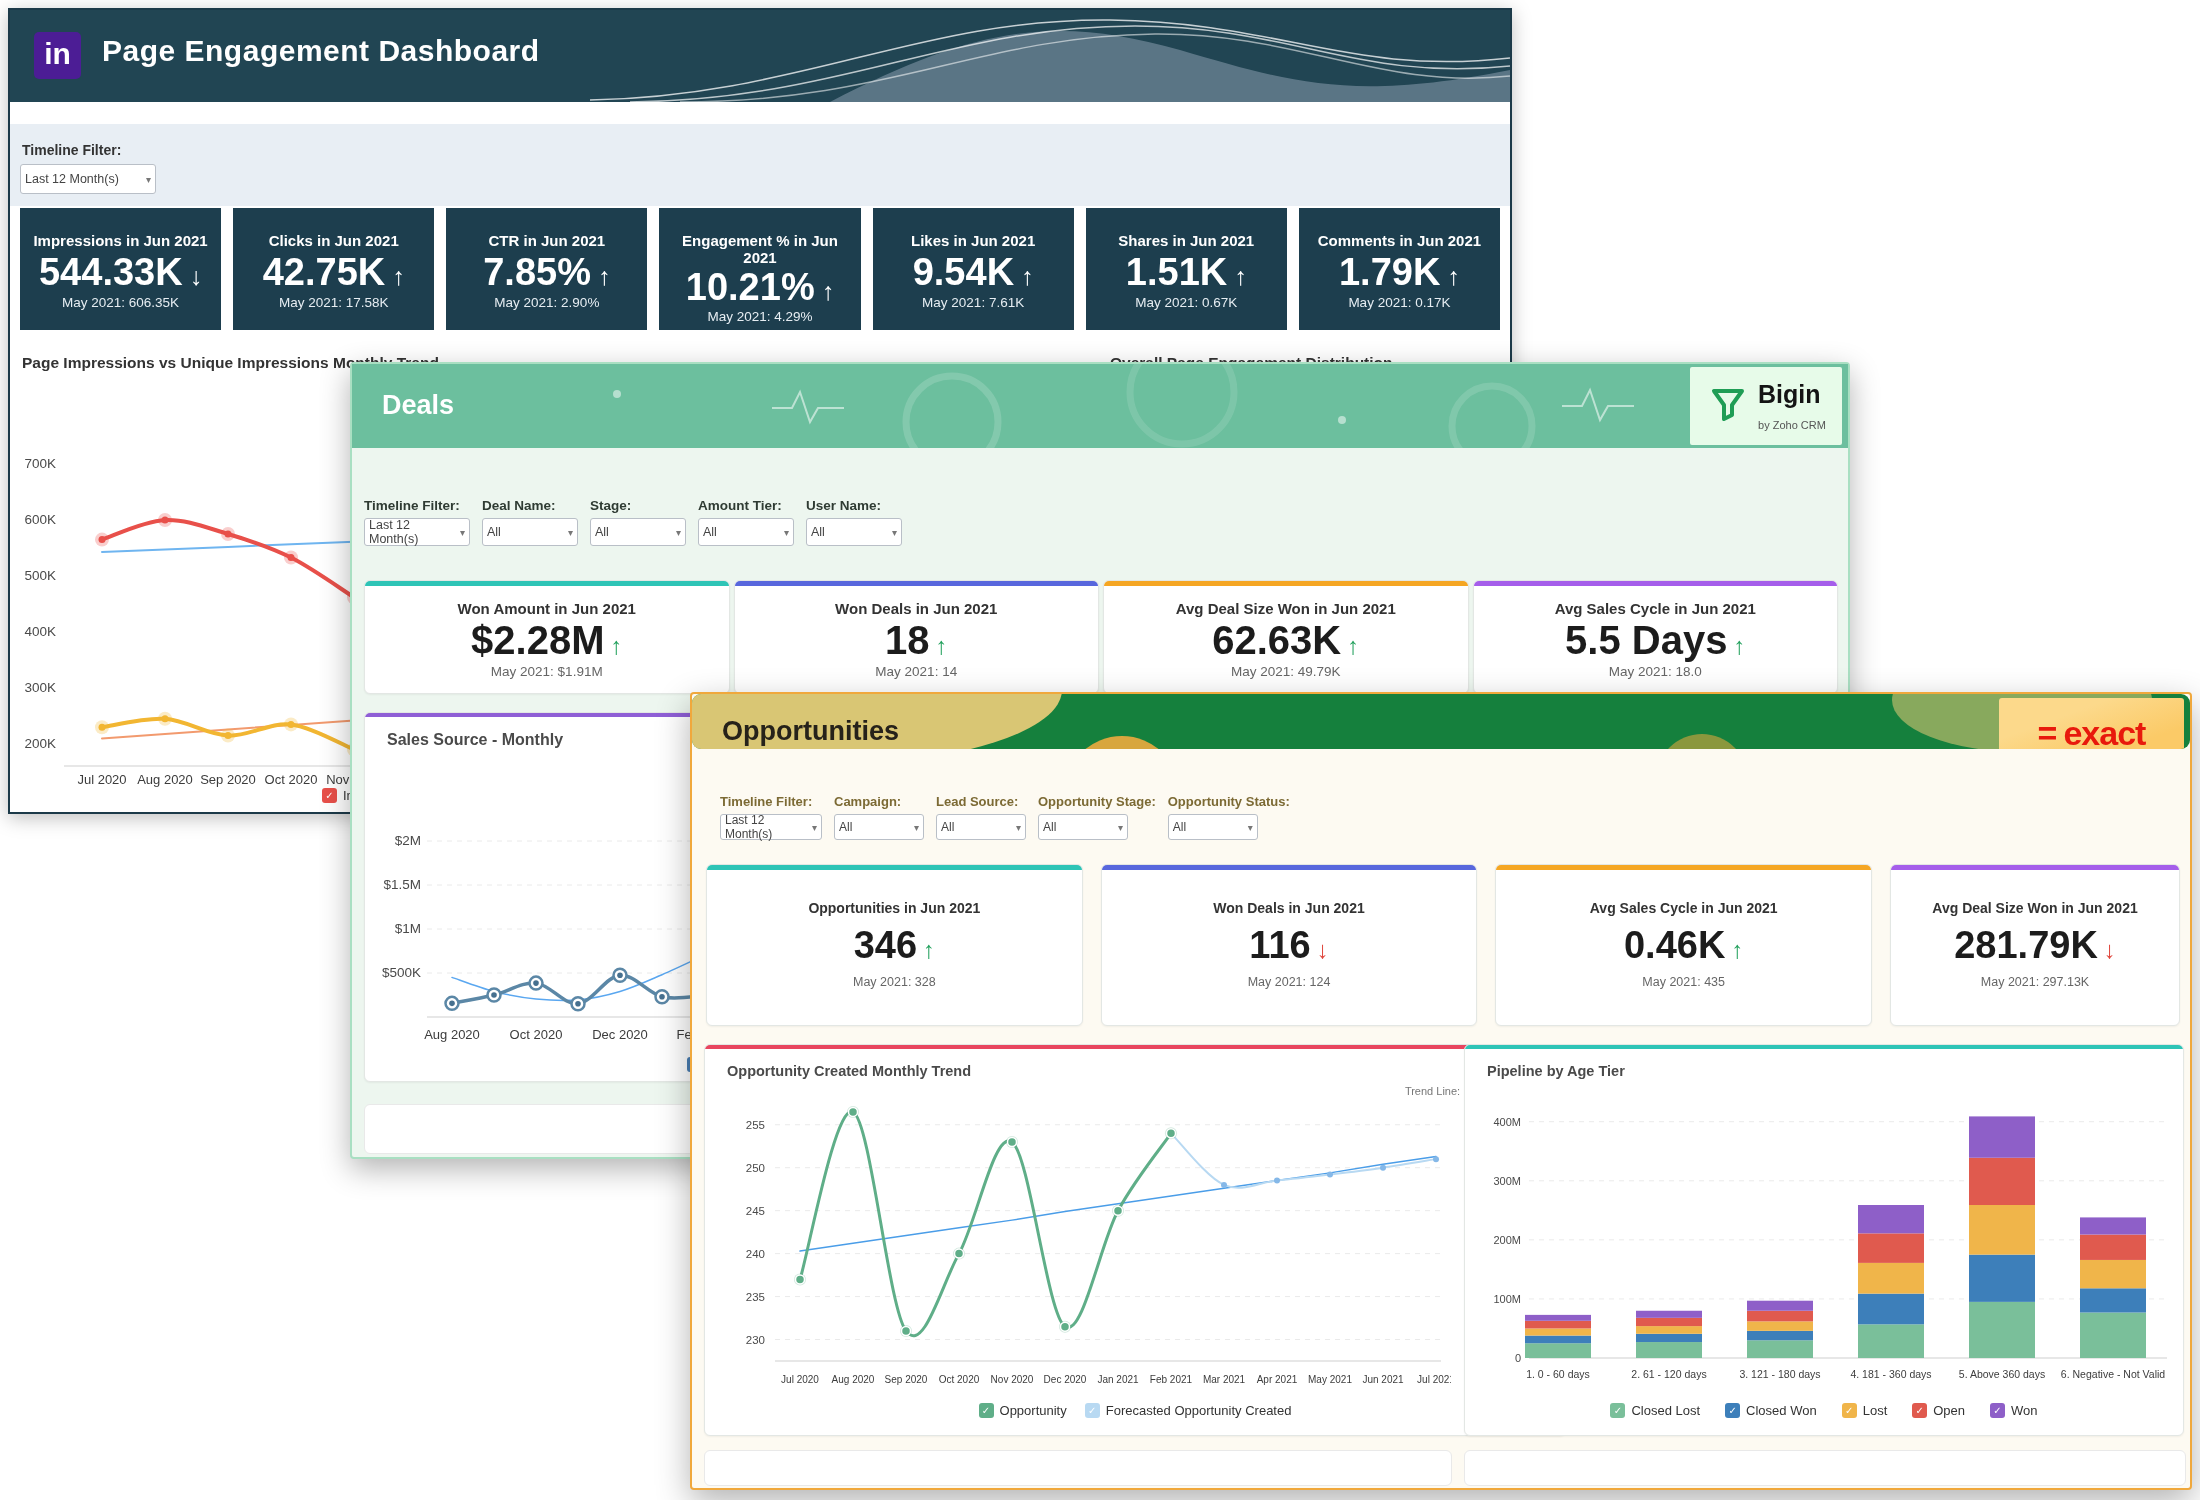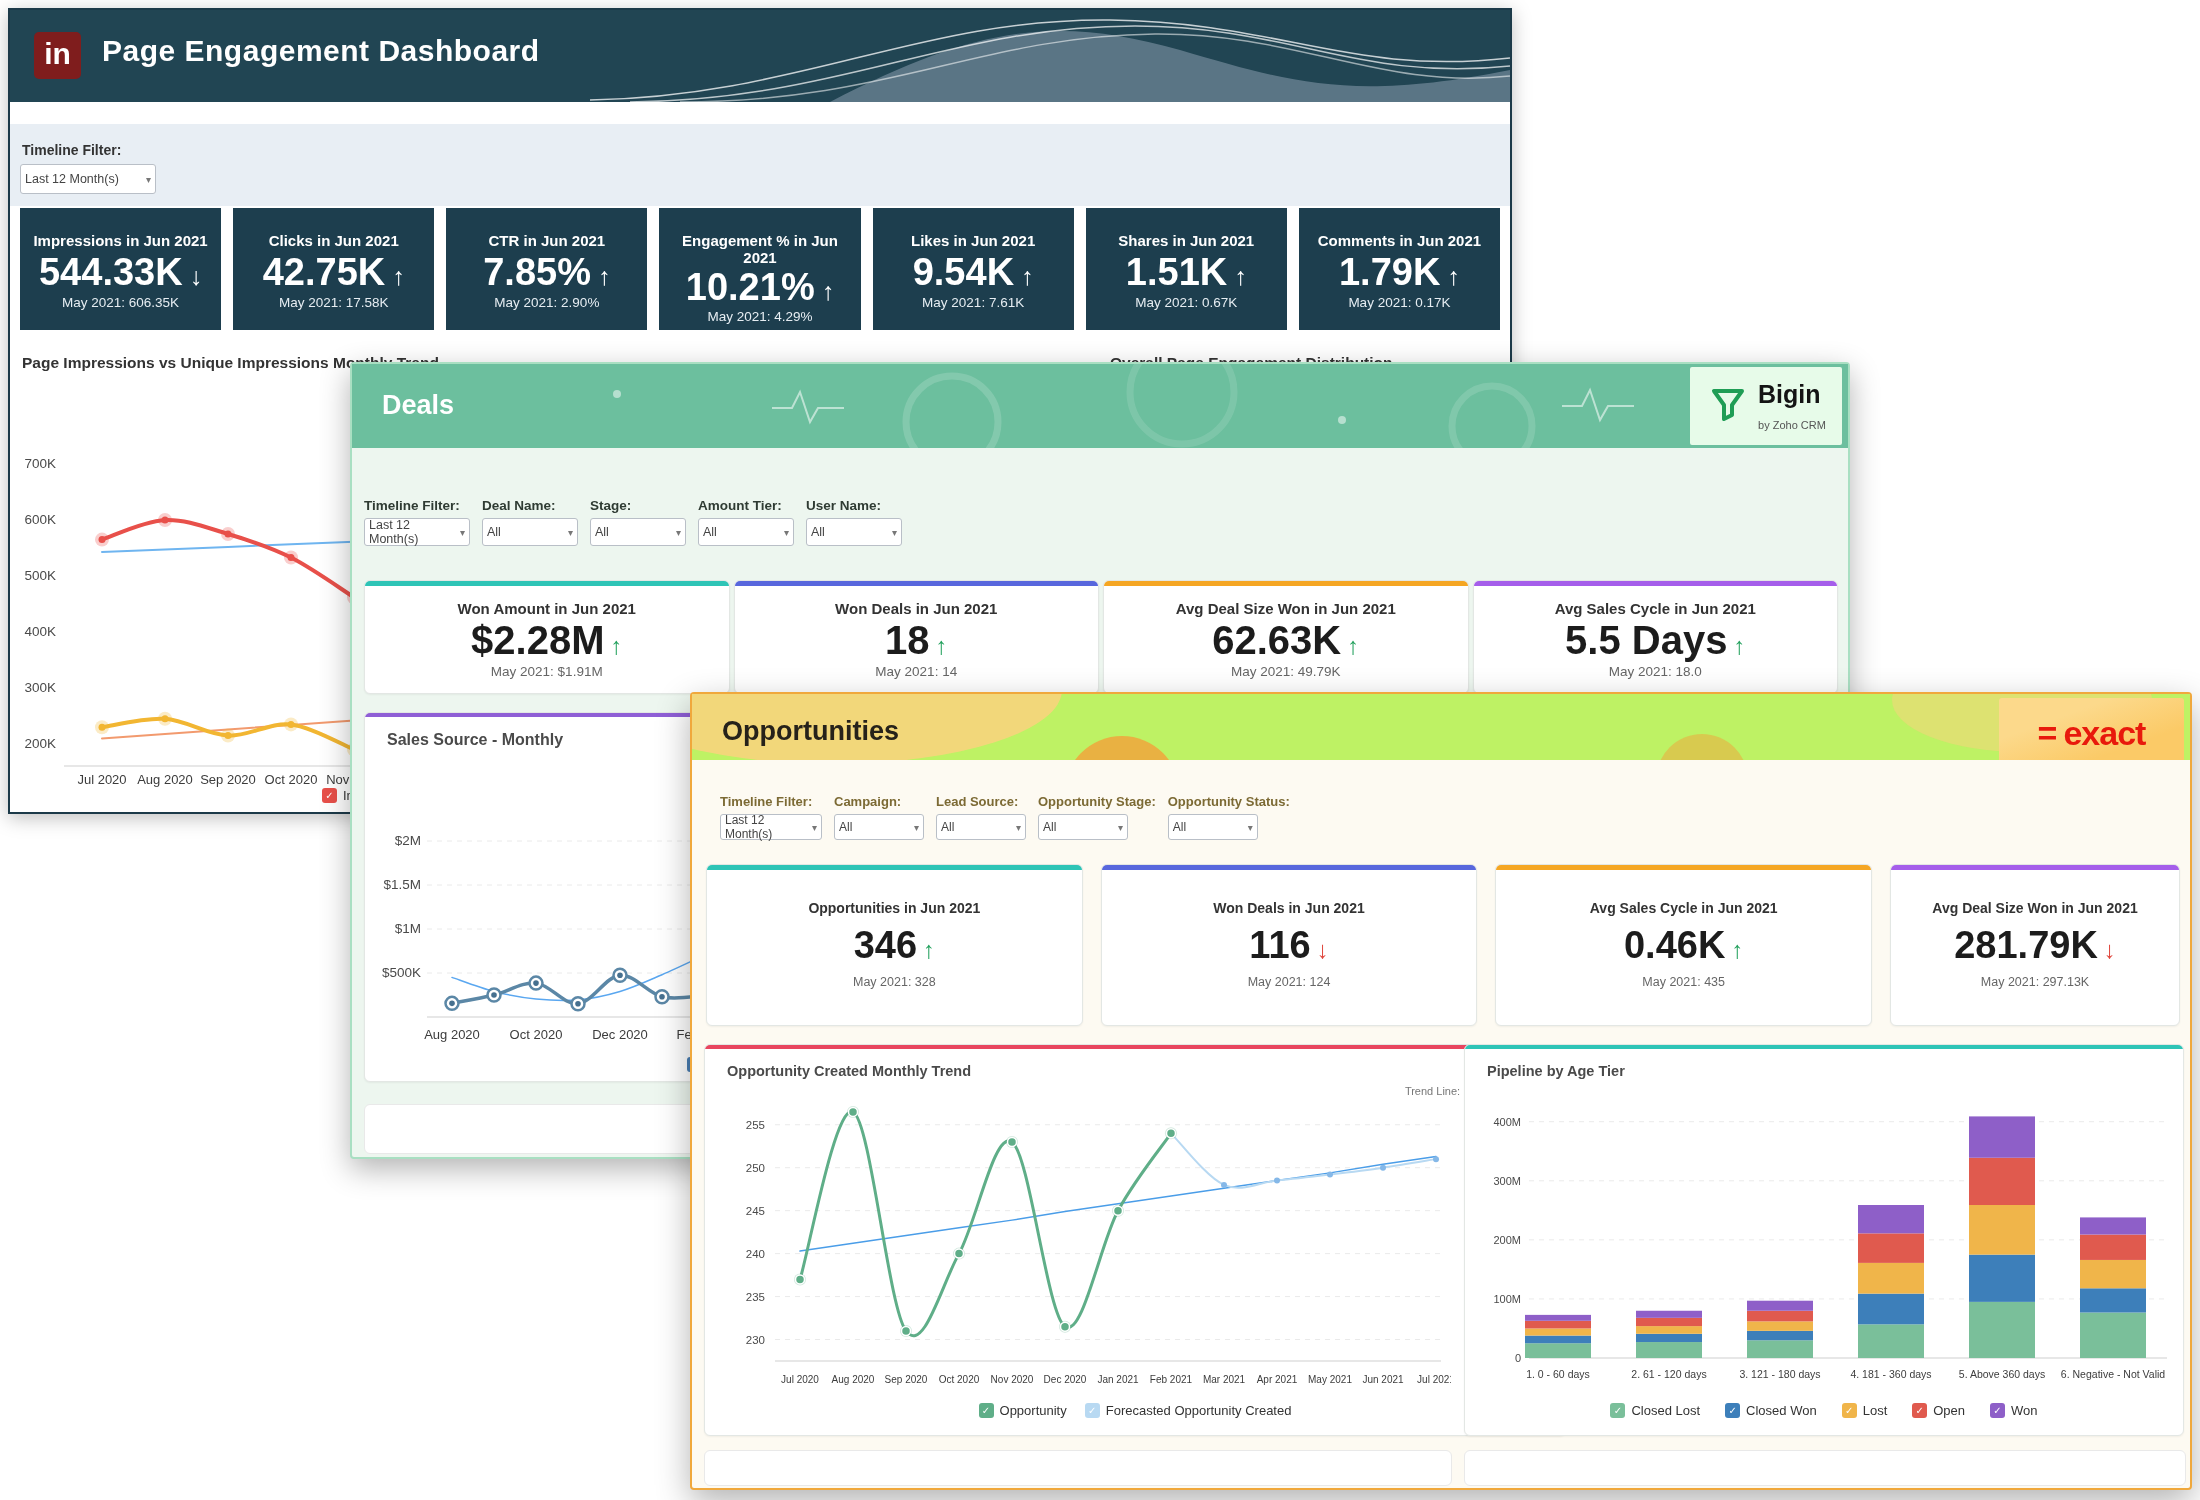--- a/index.html
+++ b/index.html
@@ -6,21 +6,21 @@
   body{width:2200px;height:1500px;position:relative;overflow:hidden;background:#ffffff;
        font-family:"Liberation Sans", sans-serif;color:#333;}
   .abs{position:absolute;}
   .win{position:absolute;background:#fff;}
   svg{font-family:"Liberation Sans", sans-serif;}
 
   
   .win-li{left:8px;top:8px;width:1500px;height:802px;border:2px solid #1c3a49;
           box-shadow:0 4px 18px rgba(0,0,0,.25);background:#fff;z-index:1;}
   .li-header{position:absolute;left:0;top:0;right:0;height:92px;background:#214553;overflow:hidden;}
-  .li-logo{position:absolute;left:24px;top:22px;width:47px;height:47px;background:#7f1d1d;border-radius:5px;
+  .li-logo{position:absolute;left:24px;top:22px;width:47px;height:47px;background:#4c1d95;border-radius:5px;
            color:#fff;font-size:30px;font-weight:bold;text-align:center;line-height:44px;}
   .li-title{position:absolute;left:92px;top:24px;color:#fff;font-size:30px;font-weight:bold;letter-spacing:.5px;}
   .li-band{position:absolute;left:0;top:114px;right:0;height:82px;background:#e8eef4;}
   .li-filter-label{position:absolute;left:12px;top:18px;font-size:14px;font-weight:600;color:#333;}
   .dd{background:#fff;border:1px solid #b9bfc7;border-radius:3px;display:flex;align-items:center;
       justify-content:space-between;padding:0 4px;font-size:12.5px;color:#444;box-sizing:border-box;}
   .dd .car{color:#777;font-size:10px;margin-left:6px;}
   .li-dd{position:absolute;left:10px;top:40px;width:136px;height:30px;}
   .li-kpis{position:absolute;left:10px;top:198px;right:10px;height:122px;display:flex;gap:12px;}
   .kpi-dark{flex:1;background:#1d3e4e;color:#fff;display:flex;flex-direction:column;align-items:center;
@@ -65,21 +65,21 @@
   .sales-card{left:12px;top:348px;width:700px;height:370px;}
   .sliver{position:absolute;background:#fff;border:1px solid #e9e9e9;border-radius:6px;}
   .legend-row{position:absolute;left:0;right:0;display:flex;justify-content:center;gap:18px;align-items:center;}
   .legend-item{display:flex;align-items:center;gap:6px;font-size:13px;color:#333;}
   .chk{width:15px;height:15px;border-radius:3px;color:#fff;font-size:10px;line-height:15px;text-align:center;}
   .chk::after{content:"\2713";}
 
   
   .win-opps{left:690px;top:692px;width:1502px;height:798px;background:#fdfaf2;border:2px solid #f0a83c;
             border-radius:4px;box-shadow:0 12px 34px rgba(0,0,0,.30);z-index:3;box-sizing:border-box;}
-  .opps-header{position:absolute;left:0;top:0;right:0;height:66px;background:#bef264;overflow:hidden;}
+  .opps-header{position:absolute;left:0;top:0;right:0;height:55px;background:#15803d;overflow:hidden;border-radius:9px;}
   .opps-title{position:absolute;left:30px;top:22px;color:#26221a;font-size:27px;font-weight:bold;}
   .exact-panel{position:absolute;right:6px;top:4px;width:185px;height:70px;border-radius:3px;
                background:linear-gradient(160deg,#fcd98b 30%,#fbca67 70%);
                display:flex;align-items:center;justify-content:center;}
   .exact-text{color:#e8190c;font-size:34px;font-weight:800;letter-spacing:-1px;}
   .exact-eq{margin-right:7px;font-weight:800;}
   .opps-filters{left:28px;top:100px;}
   .opps-filters .flabel{color:#7c6a34;font-weight:bold;font-size:13px;}
   .opps-filters .fdd{height:26px;font-size:12px;}
   .opps-kpis{position:absolute;left:14px;right:10px;top:170px;height:162px;display:flex;gap:18px;}

